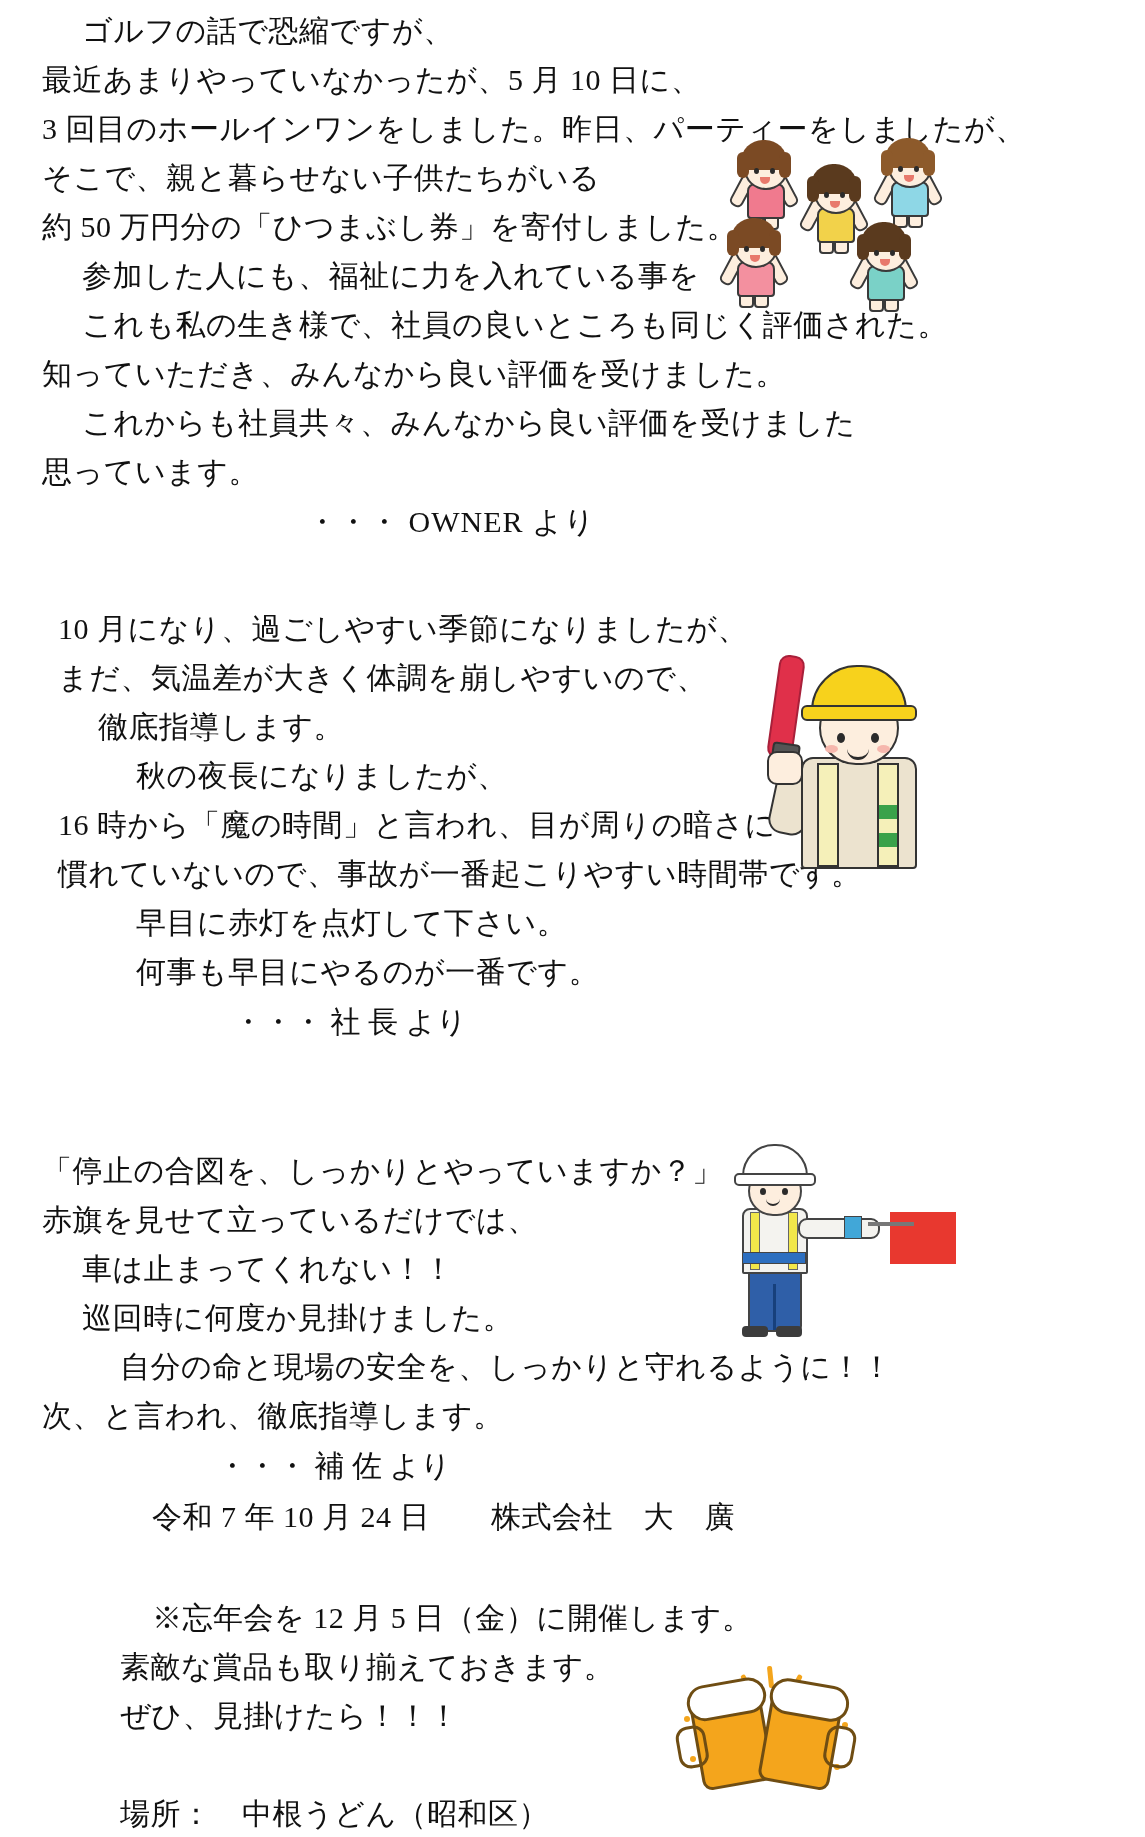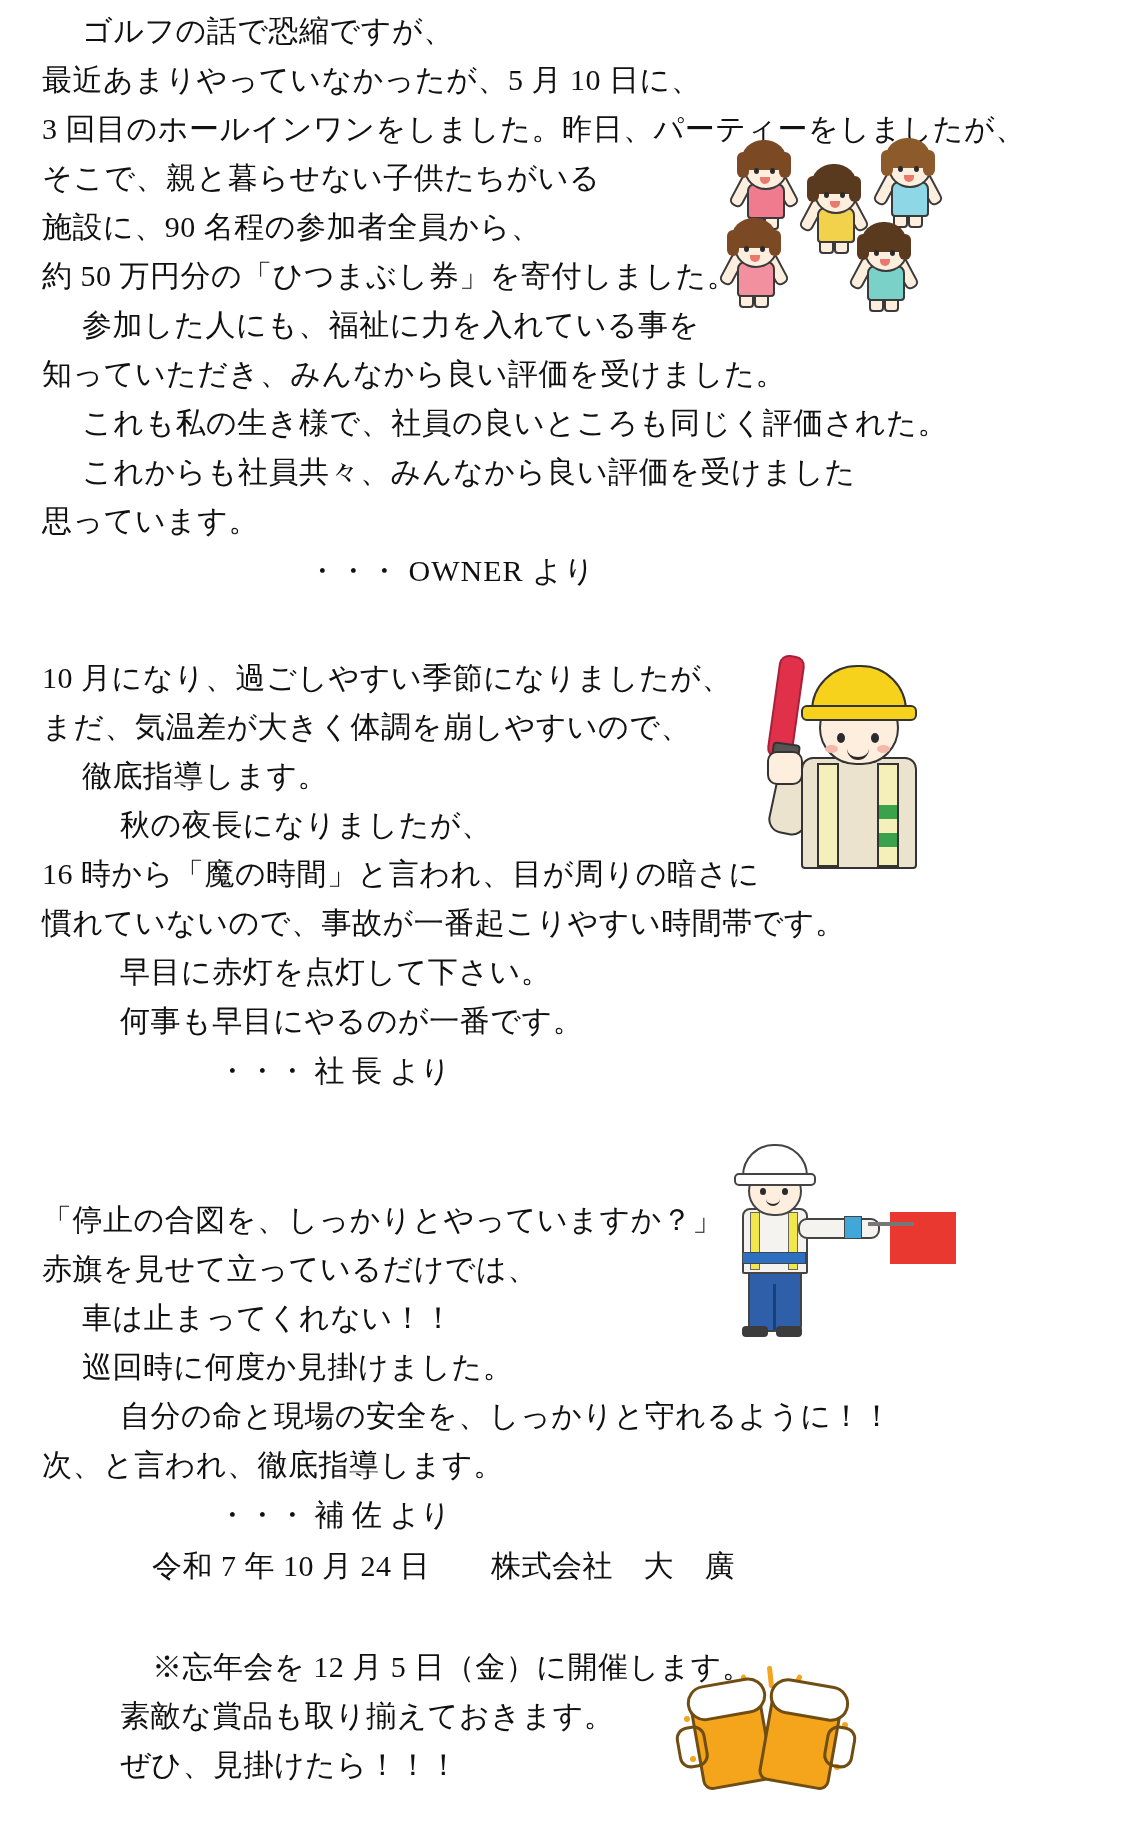--- a/index.html
+++ b/index.html
@@ -31,21 +31,21 @@
     letter-spacing: 0.5px;
   }
   .indent1 { padding-left: 40px; }
   .indent2 { padding-left: 78px; }
   .indent3 { padding-left: 110px; }
   .indent4 { padding-left: 175px; }
   .indent5 { padding-left: 265px; }
   .body-left { padding-left: 42px; }
 
   #sec1 { padding-top: 6px; }
-  #sec2 { padding-top: 56px; }
+  #sec2 { padding-top: 56px; margin-left: 16px; }
   #sec3 { padding-top: 62px; }
   #sec4 { padding-top: 52px; }
 
   .sig {
     font-size: 30px;
     line-height: 52px;
     white-space: pre;
   }
   .owner-latin {
     font-family: "Liberation Serif", serif;
@@ -670,25 +670,24 @@
       <div class="handle"></div>
       <div class="foam"></div>
     </div>
   </div>
 
   <div class="section body-left" id="sec1">
     <div class="line indent1">ゴルフの話で恐縮ですが、</div>
     <div class="line">最近あまりやっていなかったが、5 月 10 日に、</div>
     <div class="line">3 回目のホールインワンをしました。昨日、パーティーをしましたが、</div>
     <div class="line">そこで、親と暮らせない子供たちがいる</div>
-    <div class="line">施設に、90 名程の参加者全員から、</div>
     <div class="line">約 50 万円分の「ひつまぶし券」を寄付しました。</div>
     <div class="line indent1">参加した人にも、福祉に力を入れている事を</div>
+    <div class="line indent1">これも私の生き様で、社員の良いところも同じく評価された。</div>
     <div class="line">知っていただき、みんなから良い評価を受けました。</div>
-    <div class="line indent1">これも私の生き様で、社員の良いところも同じく評価された。</div>
     <div class="line indent1">これからも社員共々、みんなから良い評価を受けました</div>
     <div class="line">思っています。</div>
     <div class="sig indent5 owner-latin">・・・ OWNER より</div>
   </div>
 
   <div class="section body-left" id="sec2">
     <div class="line" style="padding-left:0;">10 月になり、過ごしやすい季節になりましたが、</div>
     <div class="line" style="padding-left:-20px;">まだ、気温差が大きく体調を崩しやすいので、</div>
     <div class="line indent1">徹底指導します。</div>
     <div class="line indent2">秋の夜長になりましたが、</div>

